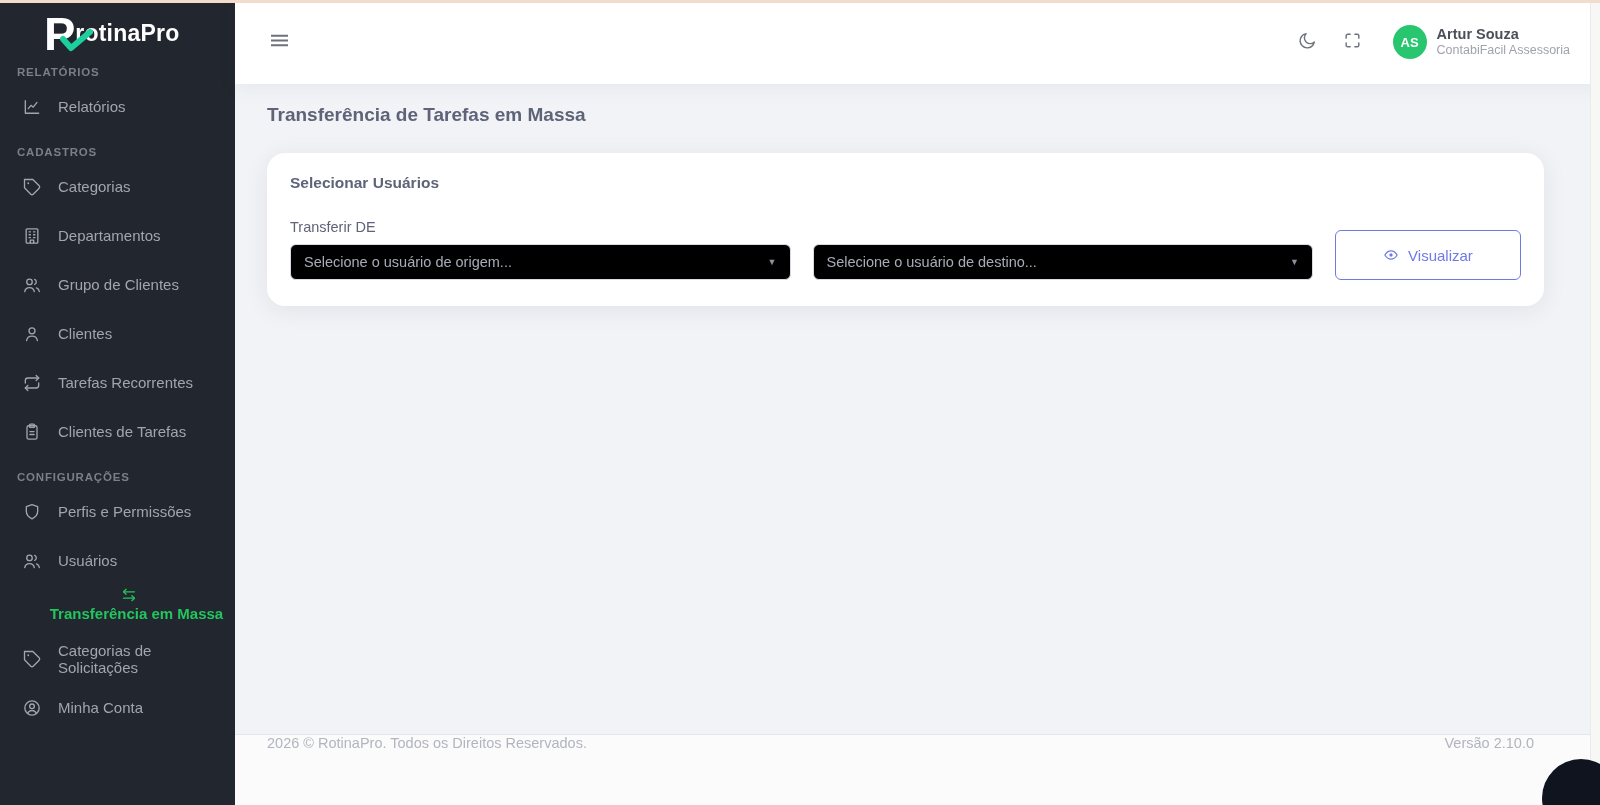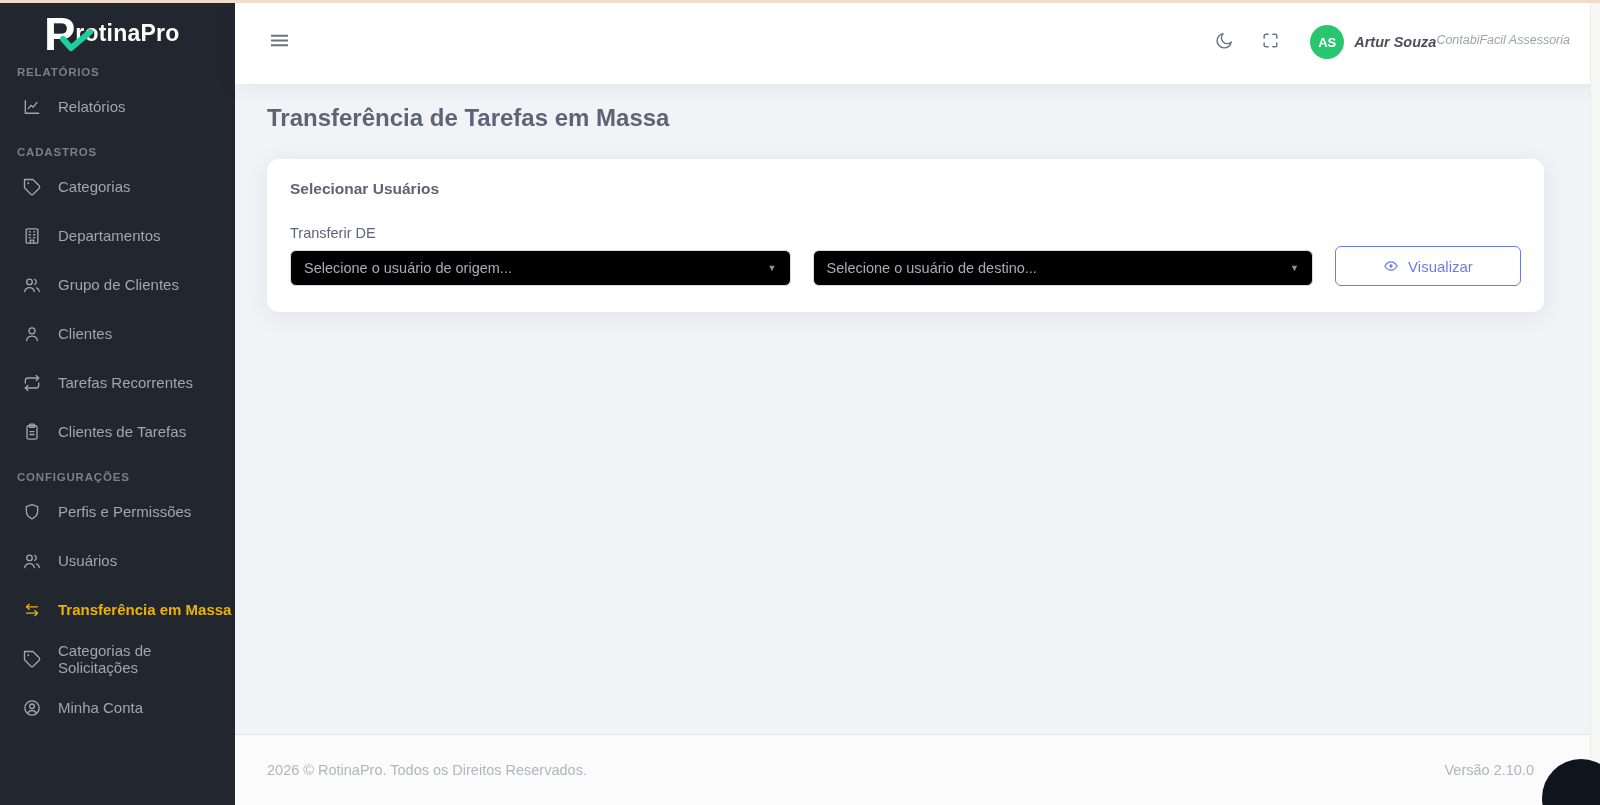--- a/index.html
+++ b/index.html
@@ -40,21 +40,21 @@
     color:#7b7f88; text-transform:uppercase;
   }
   .nav-section:first-of-type { padding-top:0; }
   .nav-item {
     height:49px; display:flex; align-items:center;
     padding-left:22px; cursor:pointer; color:#a2a5ad;
   }
   .nav-item .mi { width:20px; height:20px; display:flex; align-items:center; justify-content:center; }
   .nav-item .mi svg { width:20px; height:20px; }
   .nav-label { margin-left:16px; font-size:15px; }
-  .nav-item.active { color:#eab308; }
+  .nav-item.active { color:#22c55e;flex-direction:column; }
   .nav-item.active .nav-label { font-weight:700; }
 
   
   .main { flex:1; display:flex; flex-direction:column; position:relative; }
   .header {
     height:84px; background:#ffffff;
     display:flex; align-items:center;
     padding:0 30px 0 28px;
     box-shadow:0 4px 18px rgba(75,80,100,.07);
     position:relative; z-index:5;
@@ -64,54 +64,54 @@
     display:flex; align-items:center; justify-content:center;
     width:32px; height:32px;
   }
   .header-right { margin-left:auto; display:flex; align-items:center; gap:14px; }
   .user-chip { display:flex; align-items:center; gap:10px; margin-left:10px; cursor:pointer; }
   .avatar {
     width:34px; height:34px; border-radius:50%;
     display:flex; align-items:center; justify-content:center;
     color:#fff; font-size:13px; font-weight:700;
   }
-  .user-meta { display:flex; flex-direction:row; line-height:1.25;font-style:italic; }
+  .user-meta { display:flex; flex-direction:column; line-height:1.25; }
   .user-name { font-size:14.5px; font-weight:700; color:#4b5058; }
   .user-company { font-size:12.5px; color:#9fa3ab; }
 
   .content { flex:1; padding:20px 56px 0 32px; }
-  .page-title { font-size:24px; font-weight:700; color:#5e6378; }
+  .page-title { font-size:19px; font-weight:700; color:#5e6378; }
 
   .card {
-    margin-top:27px; background:#ffffff; border-radius:12px;
+    margin-top:27px; background:#ffffff; border-radius:18px;
     box-shadow:0 4px 24px rgba(34,41,47,.08);
     padding:21px 23px 26px 23px;
   }
   .card-heading { font-size:15.5px; font-weight:700; color:#5e6378; }
   .form-row { display:flex; align-items:flex-end; gap:22px; margin-top:27px;justify-content:space-between; }
   .field { flex:1; }
   .field-label { font-size:14.5px; color:#5f6478; margin-bottom:9px; }
   .select {
     height:36px; border:1px solid #d9dbe4; border-radius:6px;
     background:#000000; display:flex; align-items:center; justify-content:space-between;
     padding:0 13px; cursor:pointer;
   }
   .select-placeholder { font-size:14.5px; color:#a8acb6; }
   .select-caret { font-size:9px; color:#8d919b; }
   .btn-outline-primary {
-    width:186px; height:40px; background:#ffffff;
+    width:186px; height:50px; background:#ffffff;
     border:1px solid #6e7ae6; border-radius:6px; color:#6e7ae6;
     font-size:15px; font-family:"Liberation Sans",sans-serif;
     display:flex; align-items:center; justify-content:center; gap:9px;
     cursor:pointer; flex:none;
   }
 
   .footer {
     height:71px; background:#fbfbfc; border-top:1px solid #e4e6eb;
-    display:flex; align-items:center; justify-content:space-between;
+    display:flex; align-items:flex-start; justify-content:space-between;
     padding:0 66px 0 32px;
     color:#b2b5be; font-size:14.5px;
   }
 
   .scroll-strip {
     position:absolute; top:0; right:0; width:10px; height:805px;
     background:#f7f8f5; border-left:1px solid #eaebe7; z-index:40;
   }
   .floating-widget {
     position:absolute; right:-20px; bottom:-32px;

